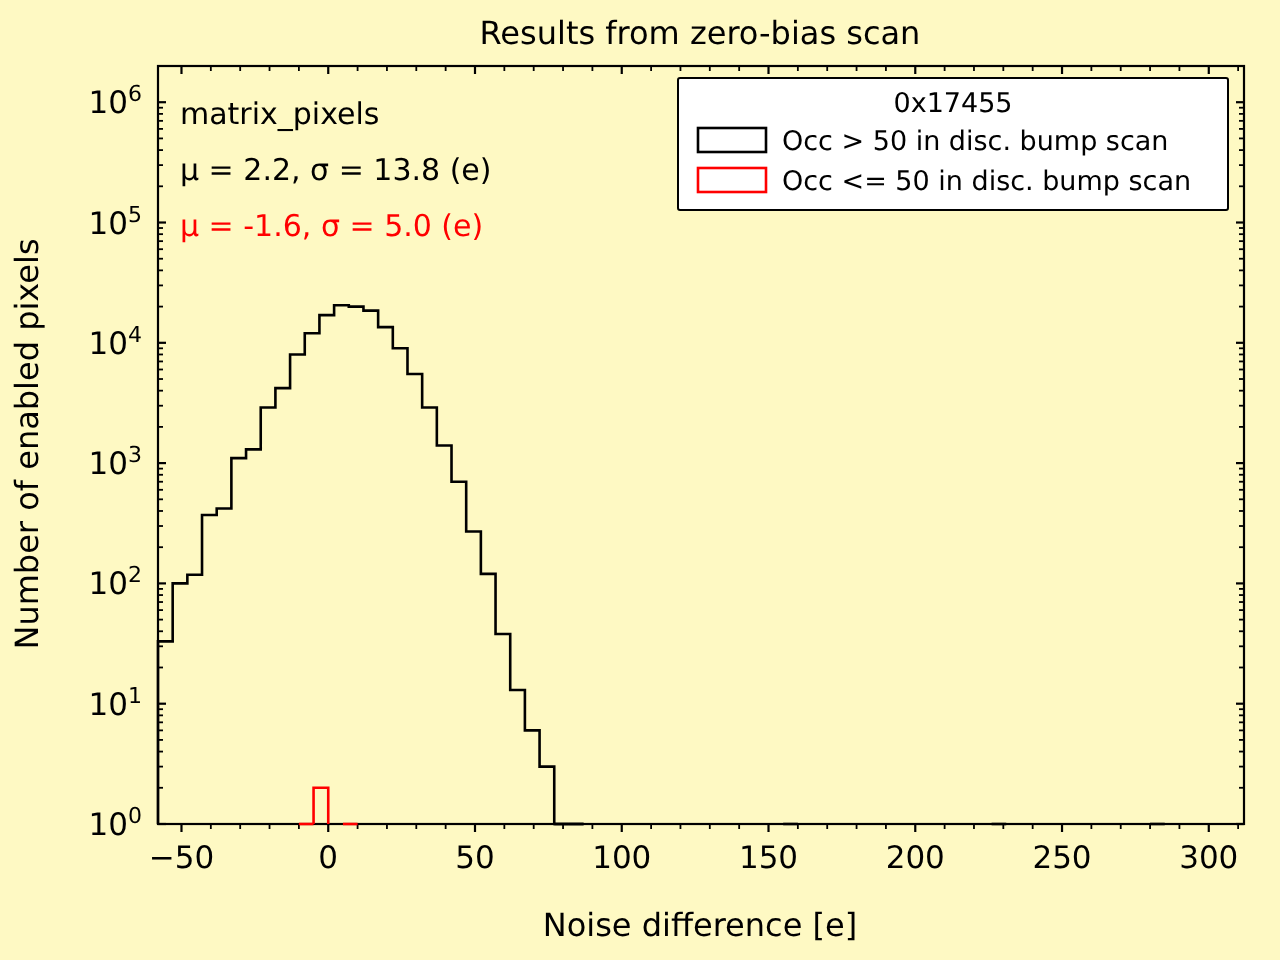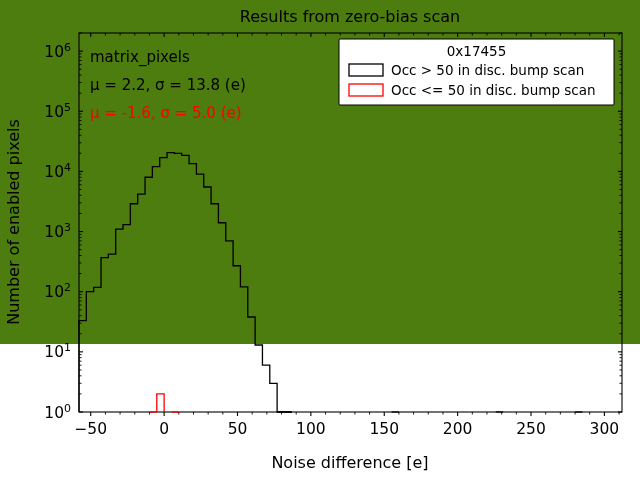--- a/index.html
+++ b/index.html
@@ -9,22 +9,22 @@
   }
   body {
     width: 640px;
     height: 480px;
     font-family: "DejaVu Sans", sans-serif;
     overflow: hidden;
   }
   #figure {
     position: relative;
     width: 640px;
-    height: 344px;
-    background: #4d7c0f;
+    height: 480px;
+    background: #fef9c3;
   }
   svg#plot {
     display: block;
     width: 640px;
     height: 480px;
   }
   .axis-line {
     fill: none;
     stroke: #000000;
     stroke-width: 1.1;

